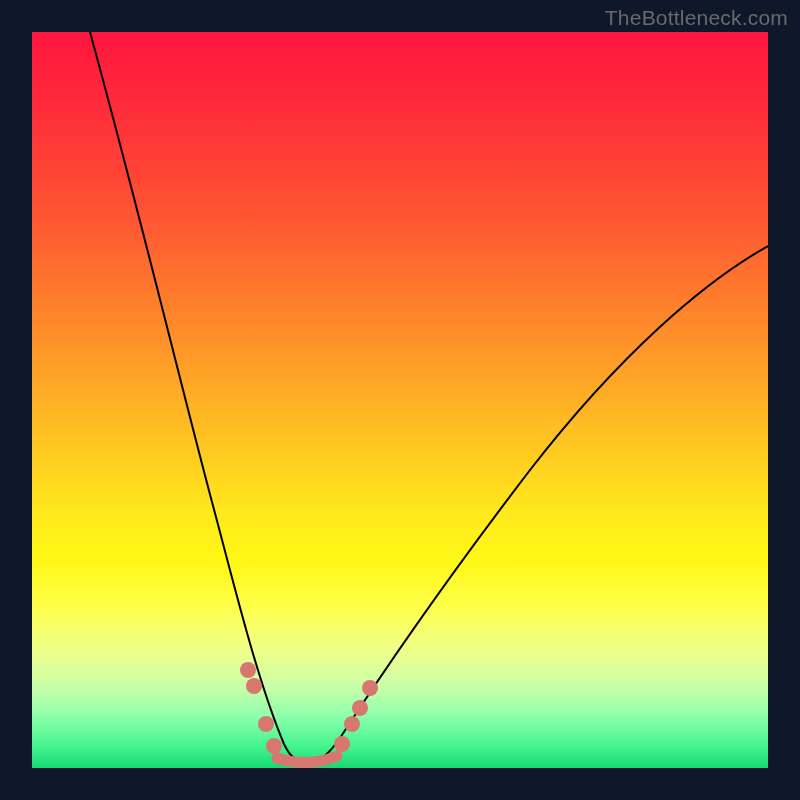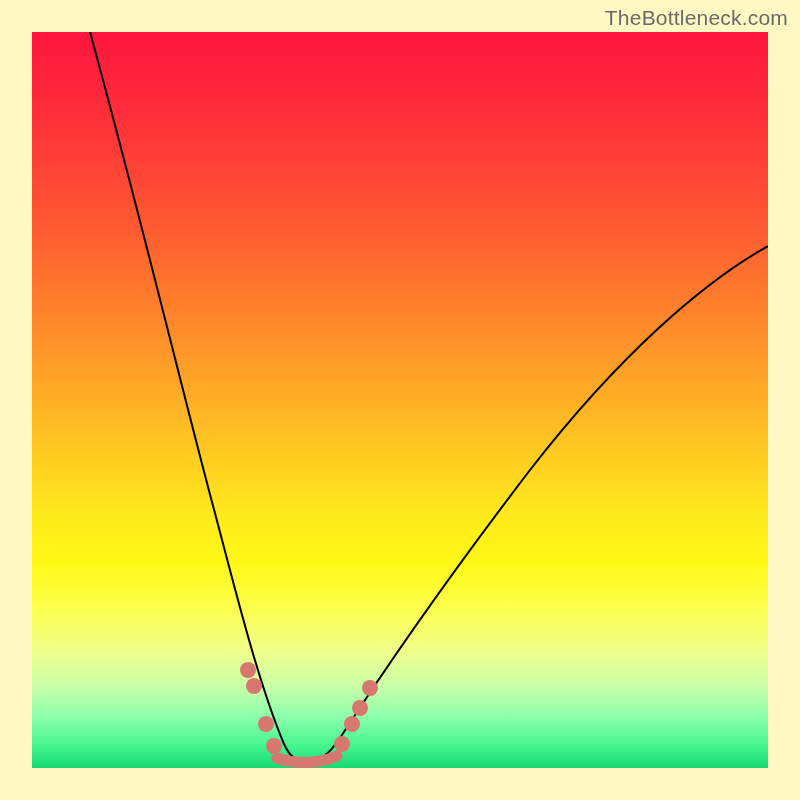--- a/index.html
+++ b/index.html
@@ -10,21 +10,21 @@
     background: #000;
     overflow: hidden;
     font-family: Arial, Helvetica, sans-serif;
   }
   .frame {
     position: absolute;
     left: 0;
     top: 0;
     width: 800px;
     height: 800px;
-    background: #fef9c3;
+    background: #0f172a;
   }
   .plot-area {
     position: absolute;
     left: 32px;
     top: 32px;
     width: 736px;
     height: 736px;
     background: linear-gradient(
       to bottom,
       #ff163e 0%,

